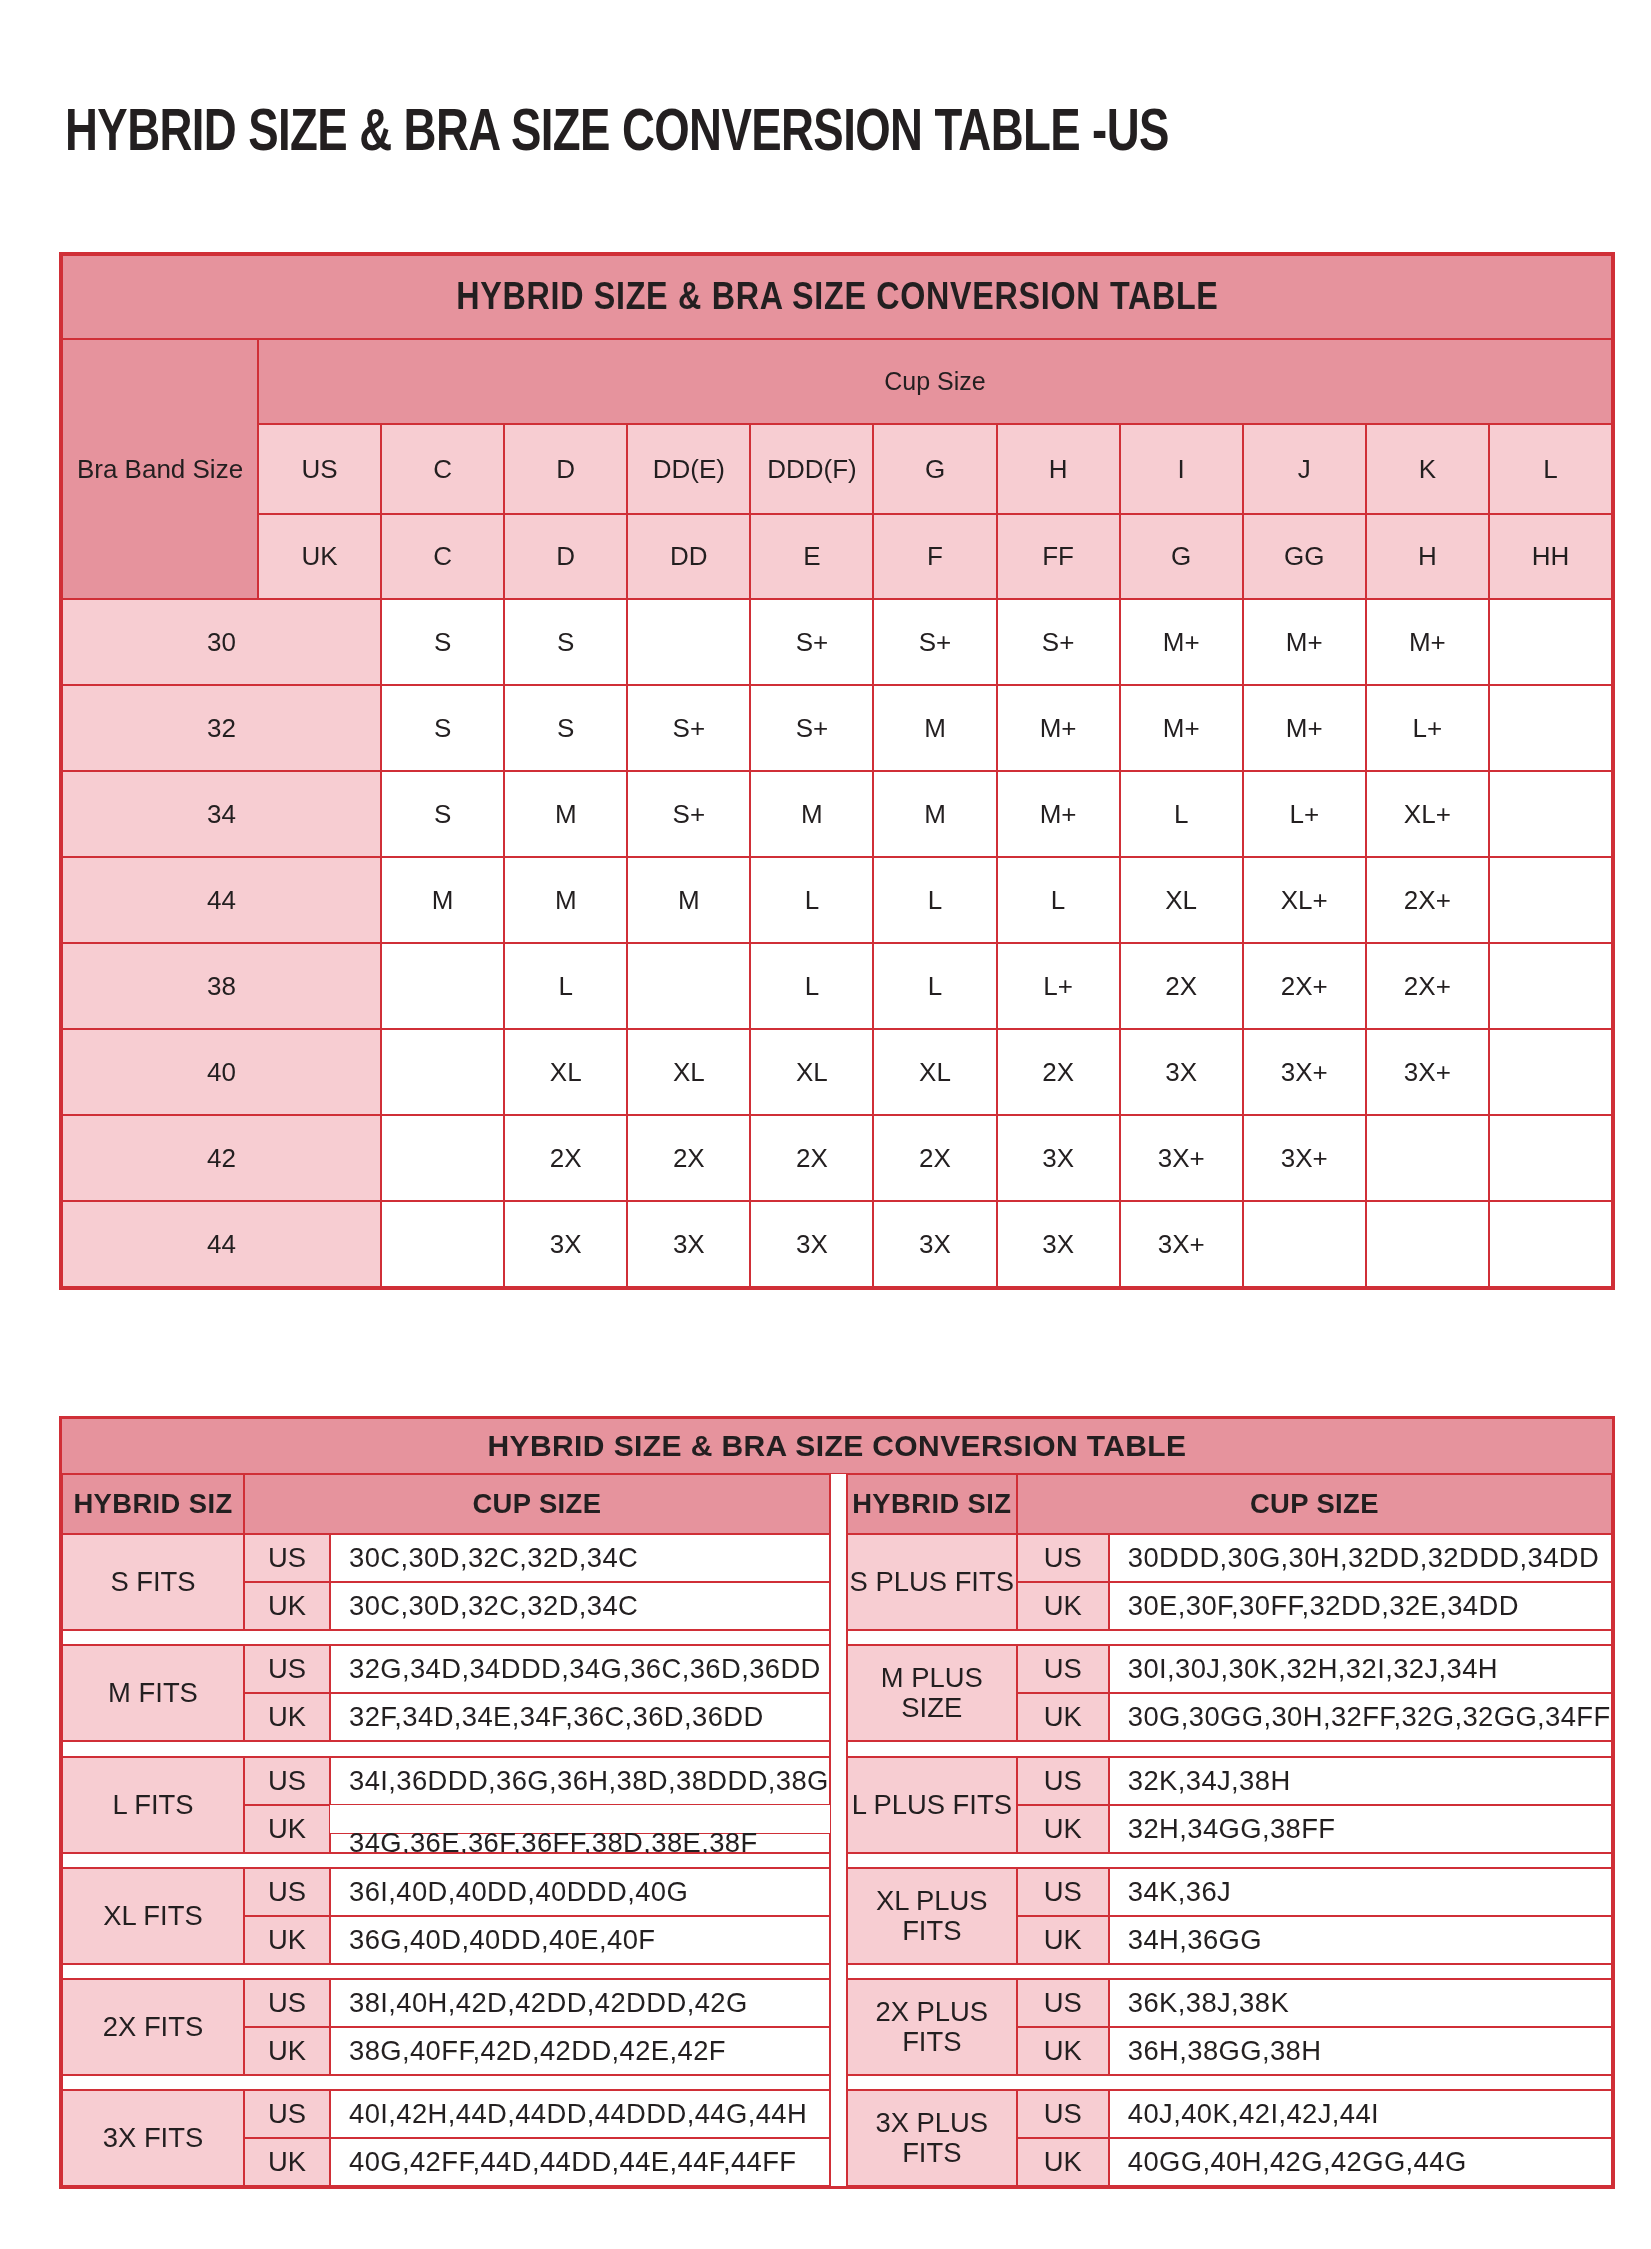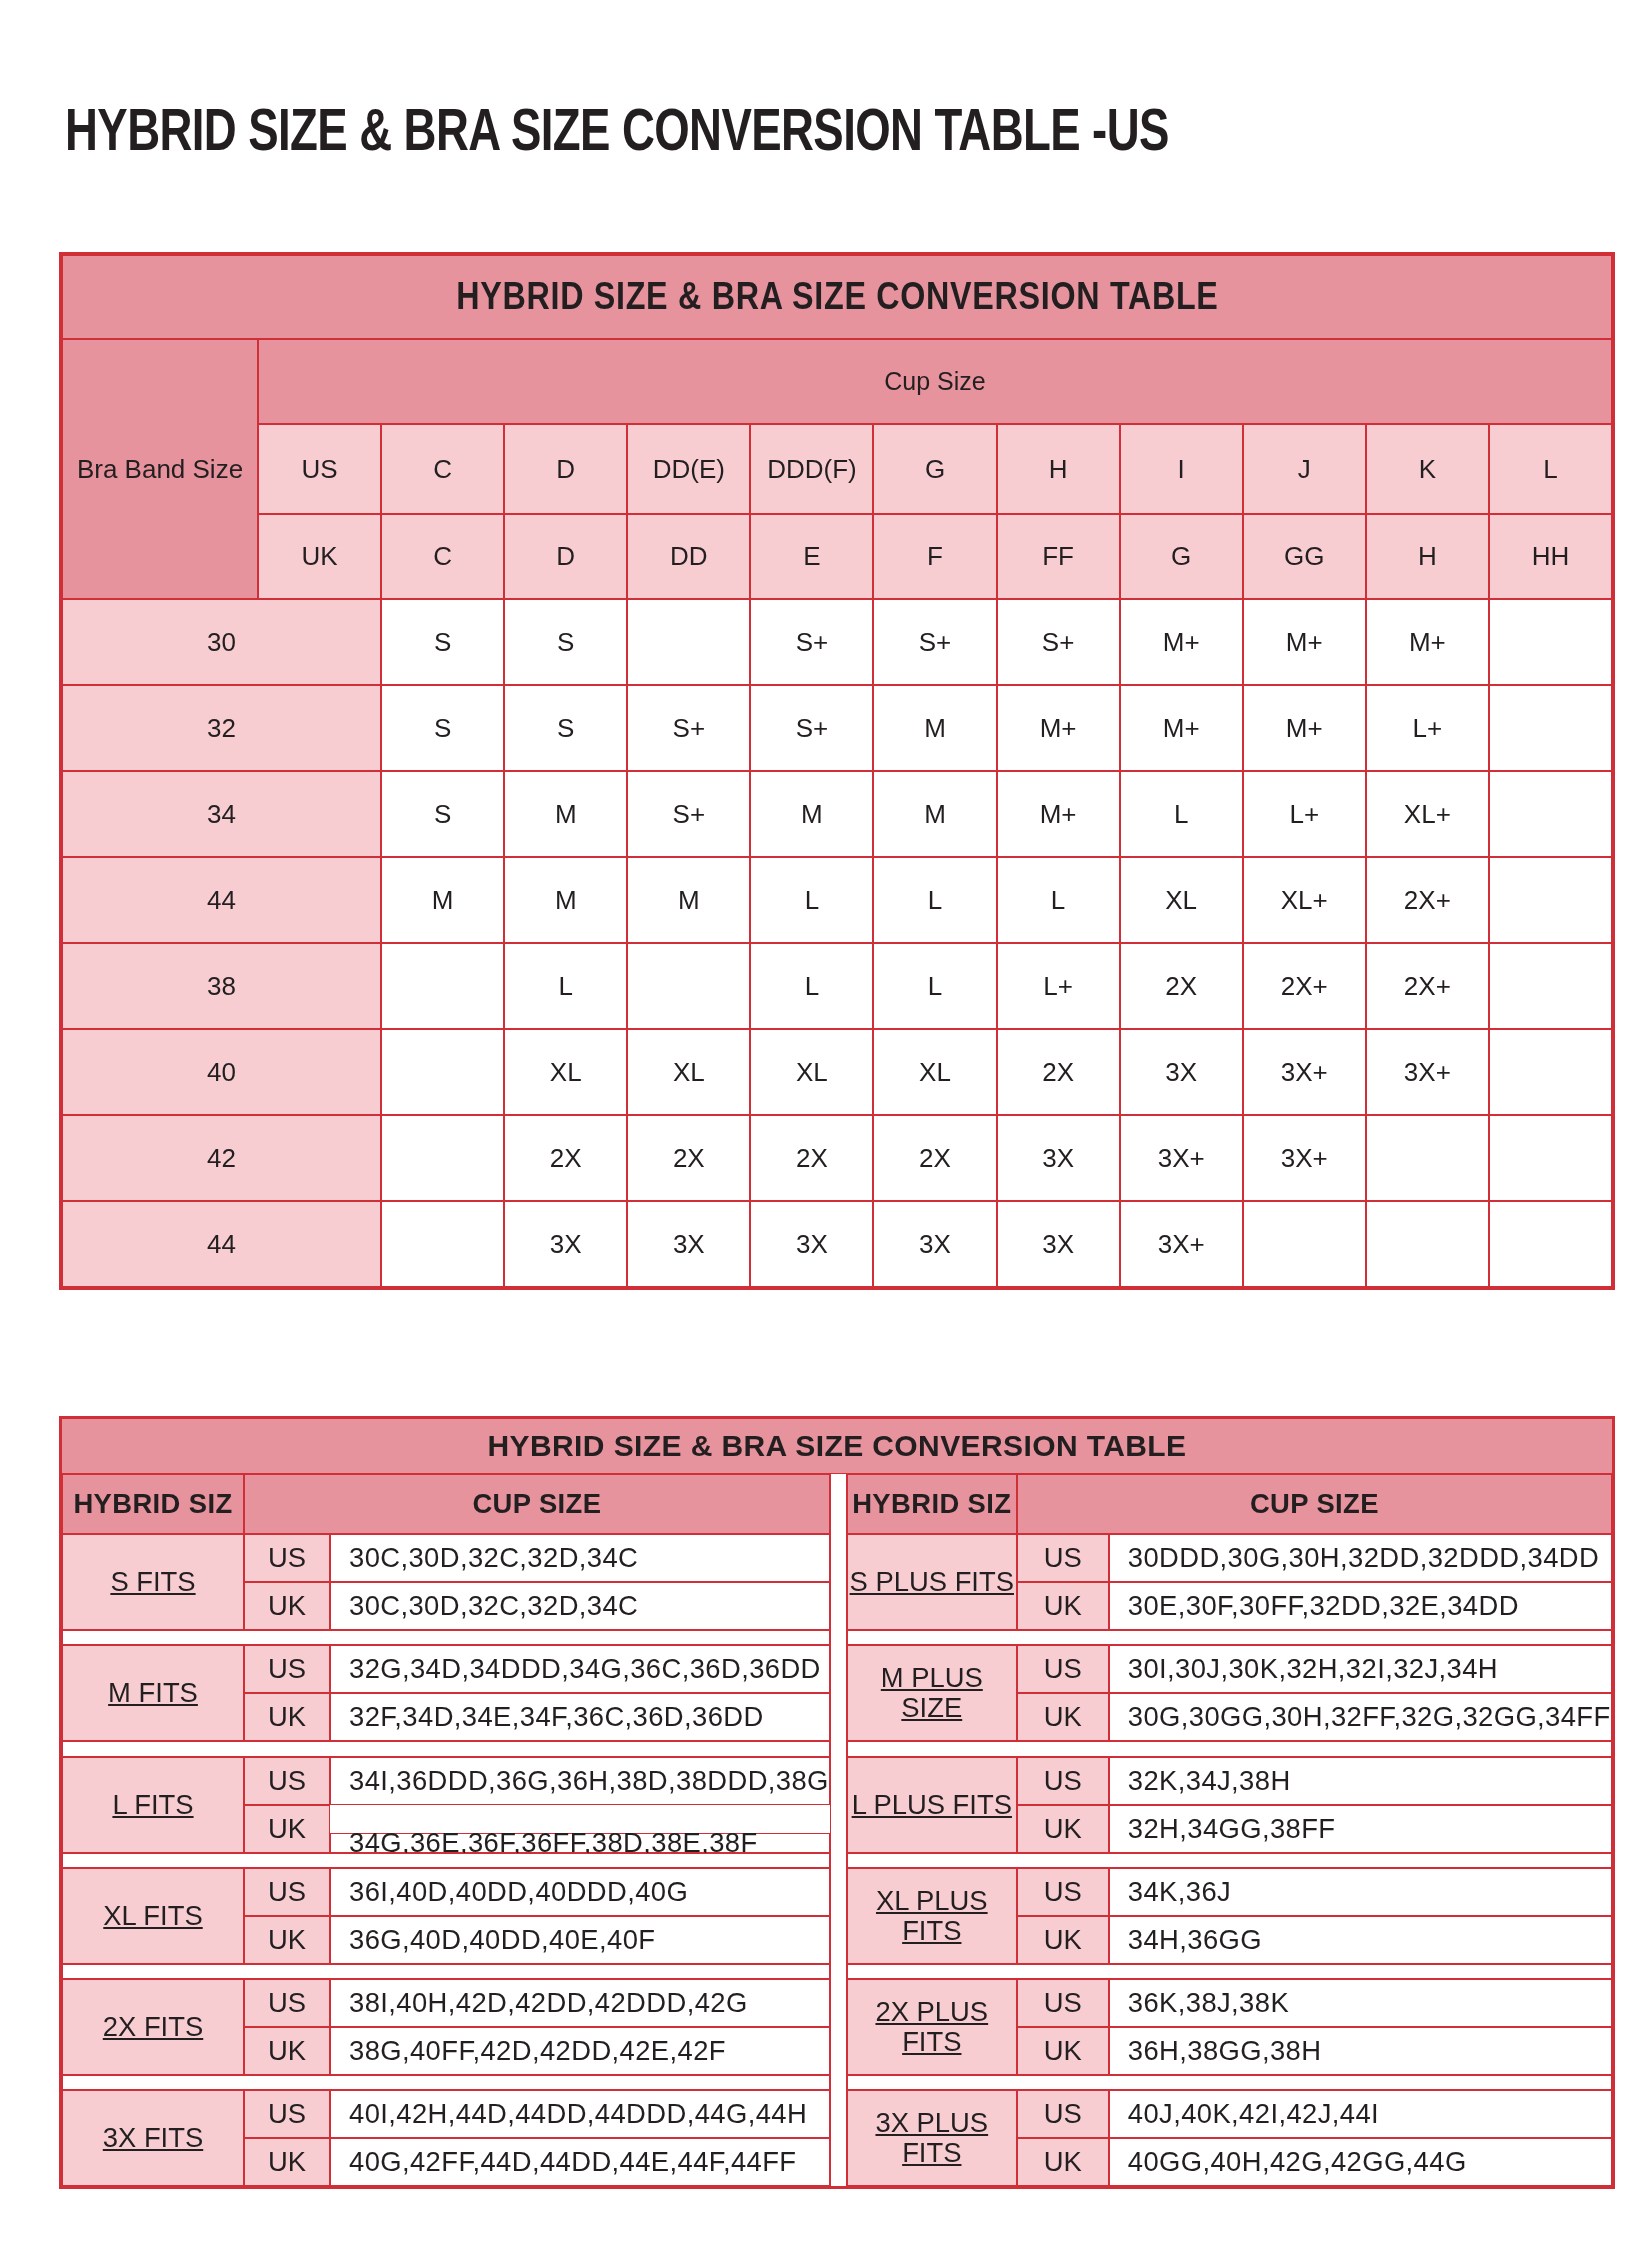--- a/index.html
+++ b/index.html
@@ -40,21 +40,21 @@
     font-size:30px;font-weight:bold;letter-spacing:0.4px;}
   .t2-body{display:flex;align-items:stretch;}
   .t2-panel{display:grid;
     grid-template-rows:60px 48px 48px 15.3px 48px 48px 15.3px 48px 48px 15.3px 48px 48px 15.3px 48px 48px 15.3px 48px 48px;}
   .t2-panel.left{flex:0 0 759px;grid-template-columns:182px 86px 1fr;}
   .t2-panel.right{flex:1 1 auto;grid-template-columns:170px 92px 1fr;}
   .t2-gapcol{flex:0 0 17px;background:#ffffff;
     border-left:1.2px solid var(--red);border-right:1.2px solid var(--red);}
   .t2 .cell{font-size:27.4px;}
   .t2-header{font-weight:bold;letter-spacing:0.4px;}
-  .t2-fit{font-size:27.4px;text-decoration:underline;}
+  .t2-fit{font-size:27.4px;}
   .t2-values{justify-content:flex-start;padding-left:18px;text-align:left;letter-spacing:0.4px;}
   .t2-gaprow{background:#ffffff;border:1.2px solid var(--red);}
 </style>
 </head>
 <body>
 
 <div class="page">
 
   <div class="page-title">HYBRID SIZE &amp; BRA SIZE CONVERSION TABLE -US</div>
 

